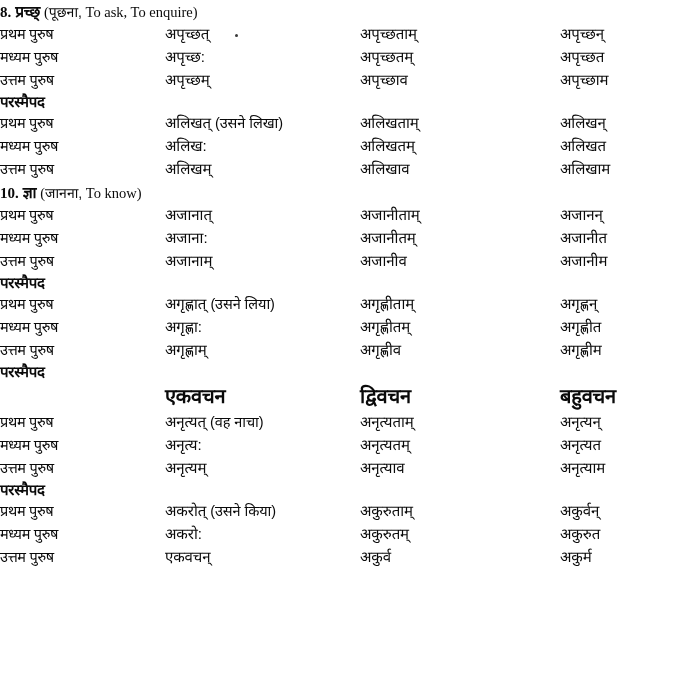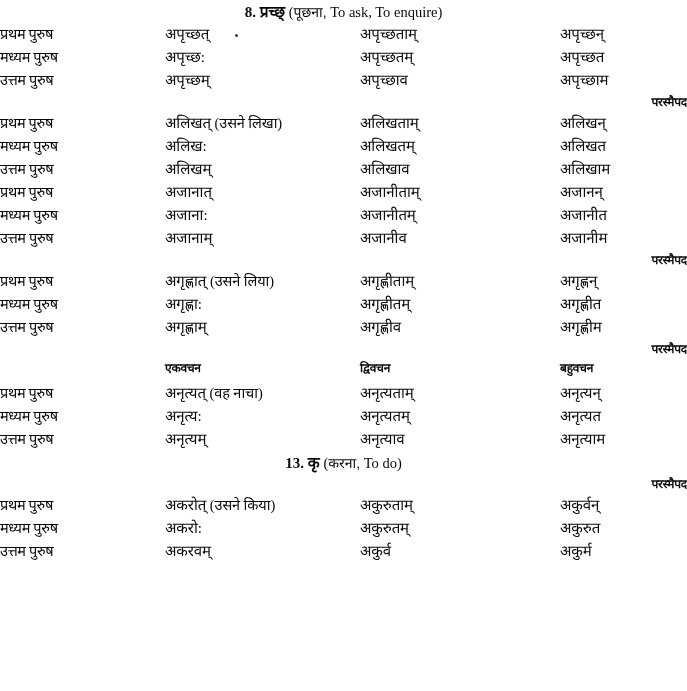--- a/index.html
+++ b/index.html
@@ -17,21 +17,20 @@
   .page {
     position: relative;
     width: 687px;
     height: 691px;
     padding: 0;
     box-sizing: border-box;
   }
 
   
   .verb-heading {
-    text-align: center;
     font-size: 15.5px;
     line-height: 21px;
     white-space: nowrap;
     margin: 0;
     padding: 1px 0 0 0;
   }
   .verb-heading .num {
     font-weight: bold;
     font-size: 15px;
   }
@@ -48,36 +47,36 @@
   .verb-heading .gloss .hin {
     font-family: "Liberation Sans", "DejaVu Sans", sans-serif;
     font-size: 14px;
   }
   .verb-heading .pada-note {
     font-size: 14.5px;
   }
 
   
   .pada-line {
-    text-align: right;
+    text-align: left;
     font-family: "Liberation Sans", "DejaVu Sans", sans-serif;
     font-weight: bold;
-    font-size: 12px;
+    font-size: 15px;
     line-height: 20px;
     margin: 0;
     padding: 0;
     letter-spacing: -0.2px;
   }
 
   
   .conj-table {
     width: 100%;
     border-collapse: collapse;
     table-layout: fixed;
-    font-family: Liberation Serif, serif;
+    font-family: Liberation Sans, sans-serif;
   }
   .conj-table col.c-label { width: 165px; }
   .conj-table col.c-sg    { width: 195px; }
   .conj-table col.c-du    { width: 200px; }
   .conj-table col.c-pl    { width: 127px; }
 
   .conj-table td, .conj-table th {
     padding: 0;
     margin: 0;
     vertical-align: baseline;
@@ -98,21 +97,21 @@
     font-size: 15px;
     white-space: nowrap;
     letter-spacing: -0.1px;
   }
   .cell-form .tr-gloss {
     font-size: 14.5px;
     text-align: right;
   }
   .num-header th {
     font-weight: bold;
-    font-size: 12px;
+    font-size: 20px;
     letter-spacing: -0.2px;
     padding-bottom: 2px;
   }
   .num-header th.cell-label { text-align: right; }
 
   .block { margin: 0; padding: 0; }
   .stray-dot {
     display: inline-block;
     width: 3px;
     height: 3px;
@@ -183,20 +182,21 @@
             <tr>
               <td class="cell-label">उत्तम पुरुष</td>
               <td class="cell-form"><span>अलिखम्</span></td>
               <td class="cell-form">अलिखाव</td>
               <td class="cell-form">अलिखाम</td>
             </tr>
           </tbody>
         </table>
       </div>
       <div class="block">
+        <div class="verb-heading"><span class="num">10.</span> <span class="root">ज्ञा</span> <span class="gloss"><span>(</span><span class="hin">जानना,</span> <span>To know</span><span>)</span></span></div>
         <table class="conj-table">
           <colgroup>
             <col class="c-label">
             <col class="c-sg">
             <col class="c-du">
             <col class="c-pl">
           </colgroup>
           <tbody>
             <tr>
               <td class="cell-label">प्रथम पुरुष</td>
@@ -283,21 +283,20 @@
             <tr>
               <td class="cell-label">उत्तम पुरुष</td>
               <td class="cell-form"><span>अनृत्यम्</span></td>
               <td class="cell-form">अनृत्याव</td>
               <td class="cell-form">अनृत्याम</td>
             </tr>
           </tbody>
         </table>
       </div>
       <div class="block">
-        <div class="verb-heading"><span class="num">13.</span> <span class="root">कृ</span> <span class="gloss"><span>(</span><span class="hin">करना,</span> <span>To do</span><span>)</span></span></div>
         <div class="pada-line">परस्मैपद</div>
         <table class="conj-table">
           <colgroup>
             <col class="c-label">
             <col class="c-sg">
             <col class="c-du">
             <col class="c-pl">
           </colgroup>
           <tbody>
             <tr>
@@ -307,21 +306,21 @@
               <td class="cell-form">अकुर्वन्</td>
             </tr>
             <tr>
               <td class="cell-label">मध्यम पुरुष</td>
               <td class="cell-form"><span>अकरो:</span></td>
               <td class="cell-form">अकुरुतम्</td>
               <td class="cell-form">अकुरुत</td>
             </tr>
             <tr>
               <td class="cell-label">उत्तम पुरुष</td>
-              <td class="cell-form"><span>अकरवम्</span></td>
+              <td class="cell-form"><span>एकवचन्</span></td>
               <td class="cell-form">अकुर्व</td>
               <td class="cell-form">अकुर्म</td>
             </tr>
           </tbody>
         </table>
       </div>
     </div>
 </div>
 
 </body></html>

